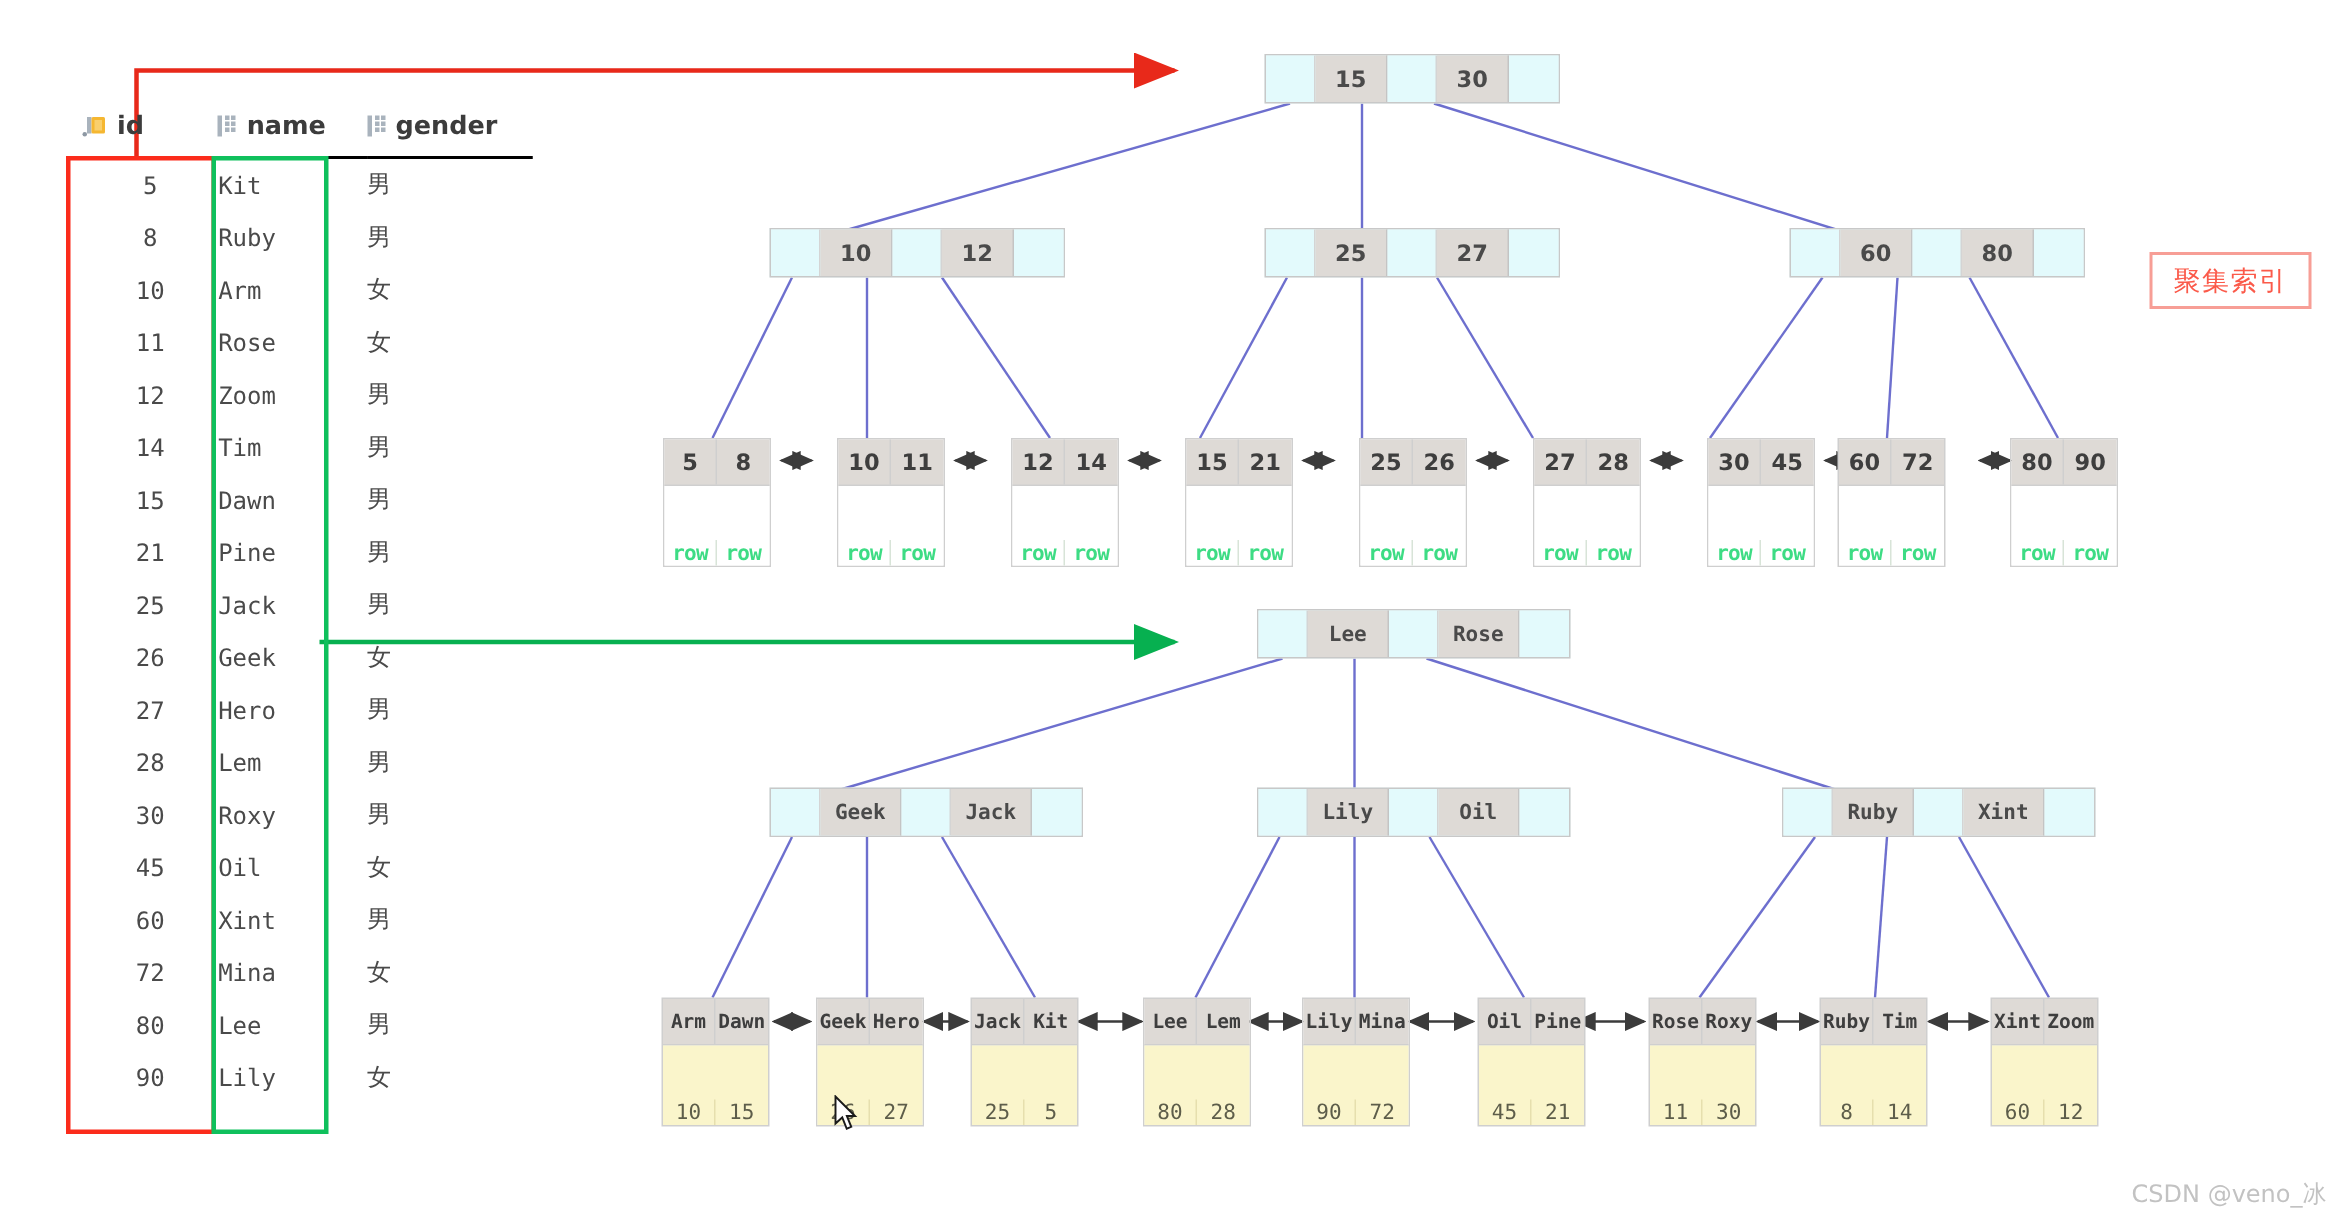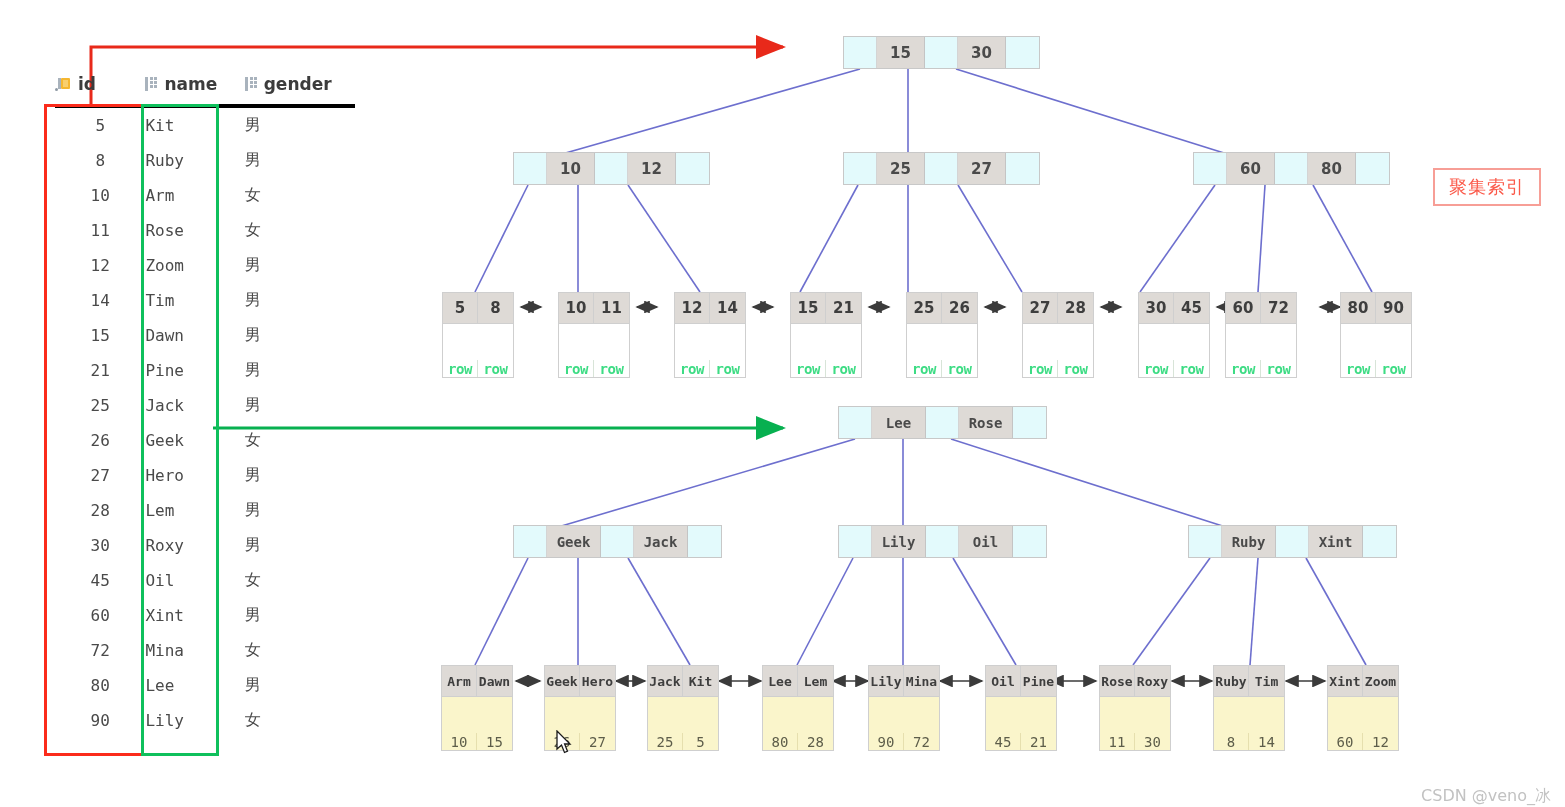--- a/index.html
+++ b/index.html
@@ -26,21 +26,21 @@
     border-collapse: collapse;
     width: 300px;
   }
   #data-table th {
     font-family: "DejaVu Sans", sans-serif;
     font-size: 17px;
     font-weight: 600;
     color: #3c3c3c;
     text-align: center;
     padding: 0 0 10px 0;
-    border-bottom: 4px solid #000000;
+    border-bottom: 2px solid #000000;
     white-space: nowrap;
   }
   #data-table td {
     font-family: "DejaVu Sans Mono", monospace;
     font-size: 16px;
     color: #4a4a4a;
     padding: 6px 0 6px 0;
     height: 23px;
   }
   .col-id   { width: 82px; }

